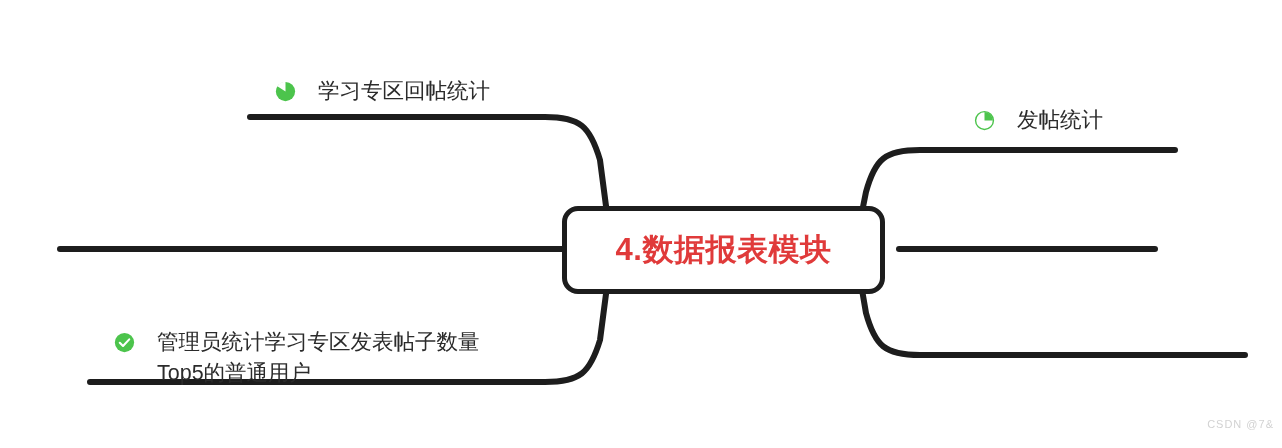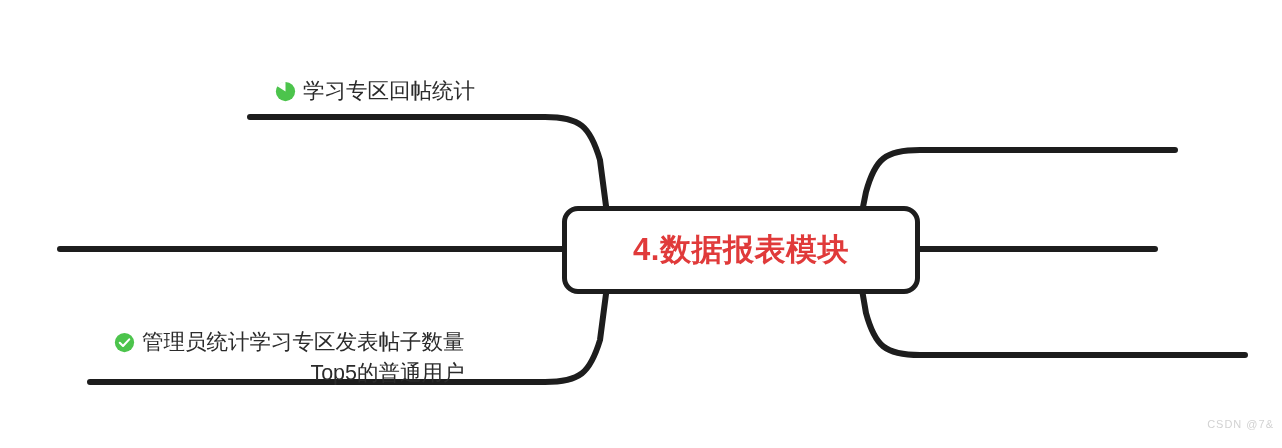--- a/index.html
+++ b/index.html
@@ -23,21 +23,21 @@
     top: 0;
     width: 1282px;
     height: 448px;
   }
 
   
   .center-node {
     position: absolute;
     left: 562px;
     top: 206px;
-    width: 358px;
+    width: 323px;
     height: 88px;
     box-sizing: border-box;
     border: 5px solid #1d1d1d;
     border-radius: 16px;
     background: #ffffff;
     display: flex;
     align-items: center;
     justify-content: center;
     z-index: 4;
   }
@@ -47,23 +47,22 @@
     font-weight: bold;
     letter-spacing: 0.5px;
     white-space: nowrap;
   }
 
   
   .topic {
     position: absolute;
     display: flex;
     align-items: flex-start;
-    gap: 7px;
+    gap: 22px;
     z-index: 5;
-    text-align: right;
   }
   .topic-text {
     color: #2b2b2b;
     font-size: 21.5px;
     line-height: 31px;
     white-space: pre-line;
   }
   .topic.right .topic-text { white-space: nowrap; }
 
   .pie {
@@ -121,18 +120,25 @@
 
   <div class="topic left" style="left:114px; top:311px;margin-top:16px;">
     <svg class="pie" viewBox="0 0 24 24">
       <circle cx="12" cy="12" r="11" fill="#4cc44c"></circle>
       <path d="M 6.6 12.3 L 10.3 16 L 17.4 8.4" fill="none" stroke="#ffffff" stroke-width="2.4" stroke-linecap="round" stroke-linejoin="round"></path>
     </svg>
     <span class="topic-text">管理员统计学习专区发表帖子数量
 Top5的普通用户</span>
   </div>
 
+  <div class="topic right" style="left:974px; top:105px;">
+    <svg class="pie" viewBox="0 0 24 24">
+      <circle cx="12" cy="12" r="10.2" fill="none" stroke="#4cc44c" stroke-width="1.6"></circle>
+      <path d="M 12 12 L 12 2.4 A 9.6 9.6 0 0 1 21.6 12 Z" fill="#4cc44c"></path>
+    </svg>
+    <span class="topic-text">发帖统计</span>
+  </div>
 
 
 
   <div class="watermark">CSDN @7&amp;</div>
 
 </div>
 
 </body></html>

